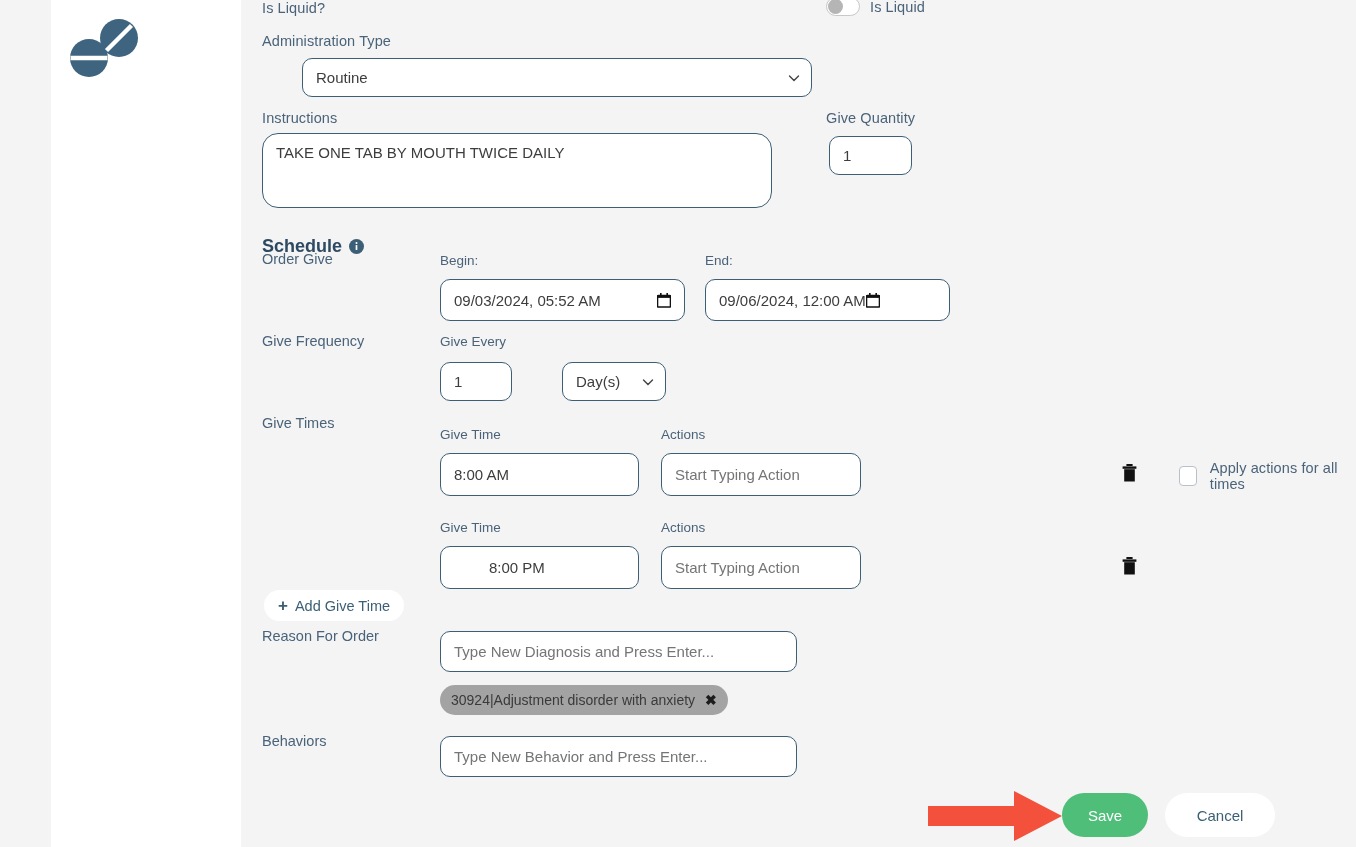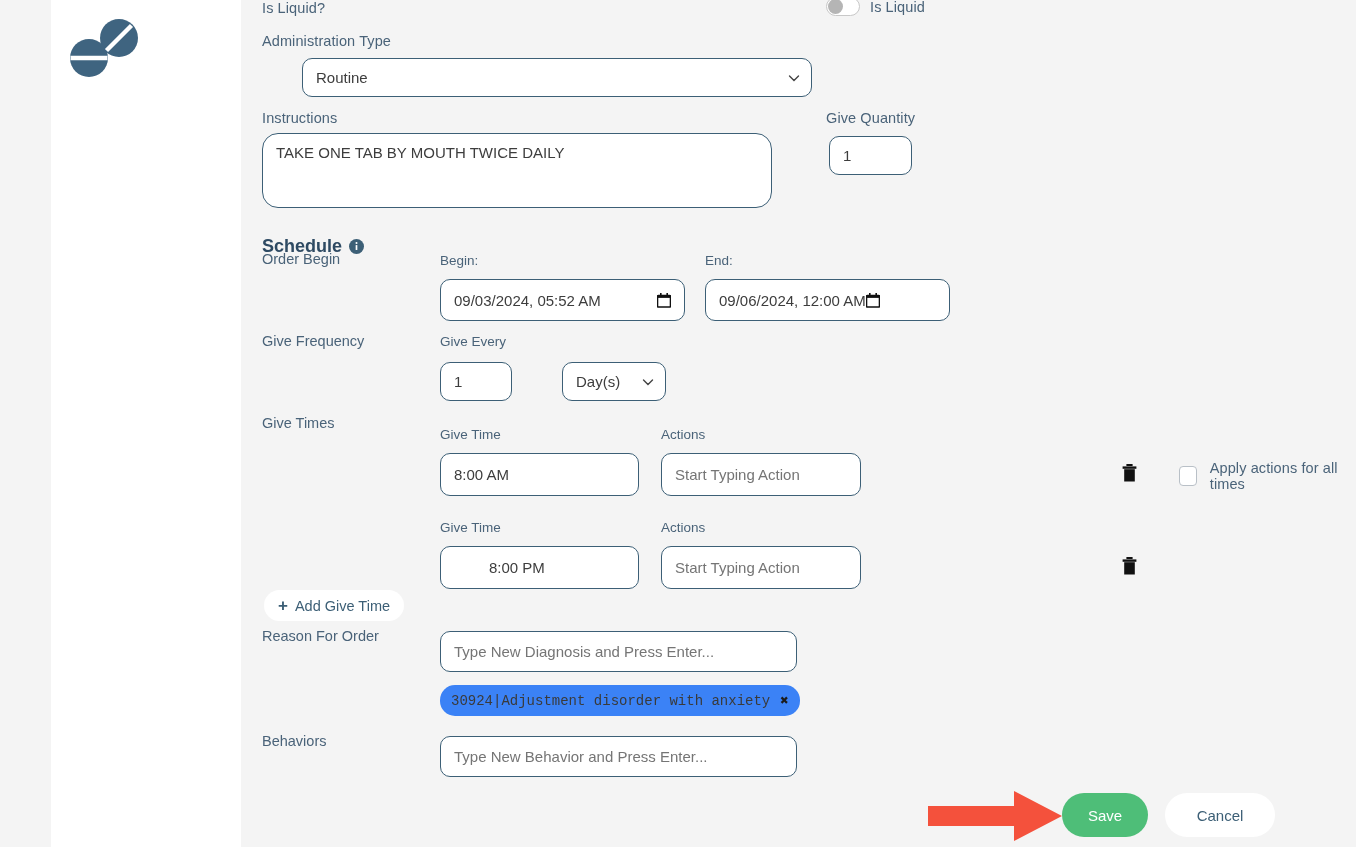--- a/index.html
+++ b/index.html
@@ -90,29 +90,28 @@
   
   .cbx {
     width: 20px; height: 20px;
     border: 1px solid #b9c0c7;
     border-radius: 4px;
     background: #fff;
   }
 
   
   .chip {
-    background: #3b82f6;
+    background: #a3a3a3;
     border-radius: 15px;
     display: inline-flex;
     align-items: center;
     gap: 10px;
     padding: 7px 11px;
     color: #3a3a3a;
     font-size: 14px;
-    font-family: Liberation Mono, monospace;
   }
   .chip .x { font-size: 14px; font-weight: 700; color: #1c1c1c; cursor: pointer; }
 
   
   .pill-btn {
     background: #ffffff;
     border: none;
     border-radius: 16px;
     height: 31px;
     display: inline-flex;
@@ -199,21 +198,21 @@
 
     <div class="abs" style="left:21px; top:220px; display:flex; align-items:center; gap:7px;margin-top:16px;">
       <span class="section-title">Schedule</span>
       <svg width="15" height="15" viewBox="0 0 16 16">
         <circle cx="8" cy="8" r="8" fill="#3c5f76"></circle>
         <rect x="7.1" y="6.5" width="1.8" height="5.2" fill="#ffffff"></rect>
         <circle cx="8" cy="4.3" r="1.1" fill="#ffffff"></circle>
       </svg>
     </div>
 
-    <div class="abs row-label" style="left:21px; top:251px;">Order Begin</div>
+    <div class="abs row-label" style="left:21px; top:251px;">Order Give</div>
 
     <div class="abs lbl-sm" style="left:199px; top:253px;">Begin:</div>
     <div class="abs field" style="left:199px; top:279px; width:245px; height:42px; justify-content:space-between;">
       <span>09/03/2024, 05:52 AM</span>
       <svg width="14" height="15" viewBox="0 0 14 15">
         <rect x="0.5" y="2.5" width="13" height="11.5" rx="1" fill="none" stroke="#111" stroke-width="1.6"></rect>
         <rect x="0.5" y="2.5" width="13" height="2.4" fill="#111"></rect>
         <rect x="3" y="0" width="1.6" height="3.4" fill="#111"></rect>
         <rect x="9.4" y="0" width="1.6" height="3.4" fill="#111"></rect>
       </svg>

